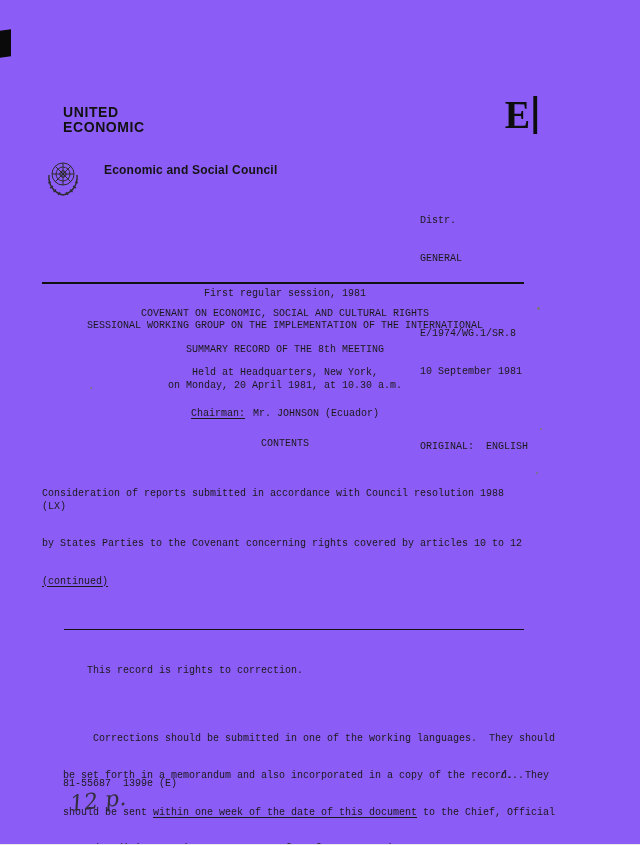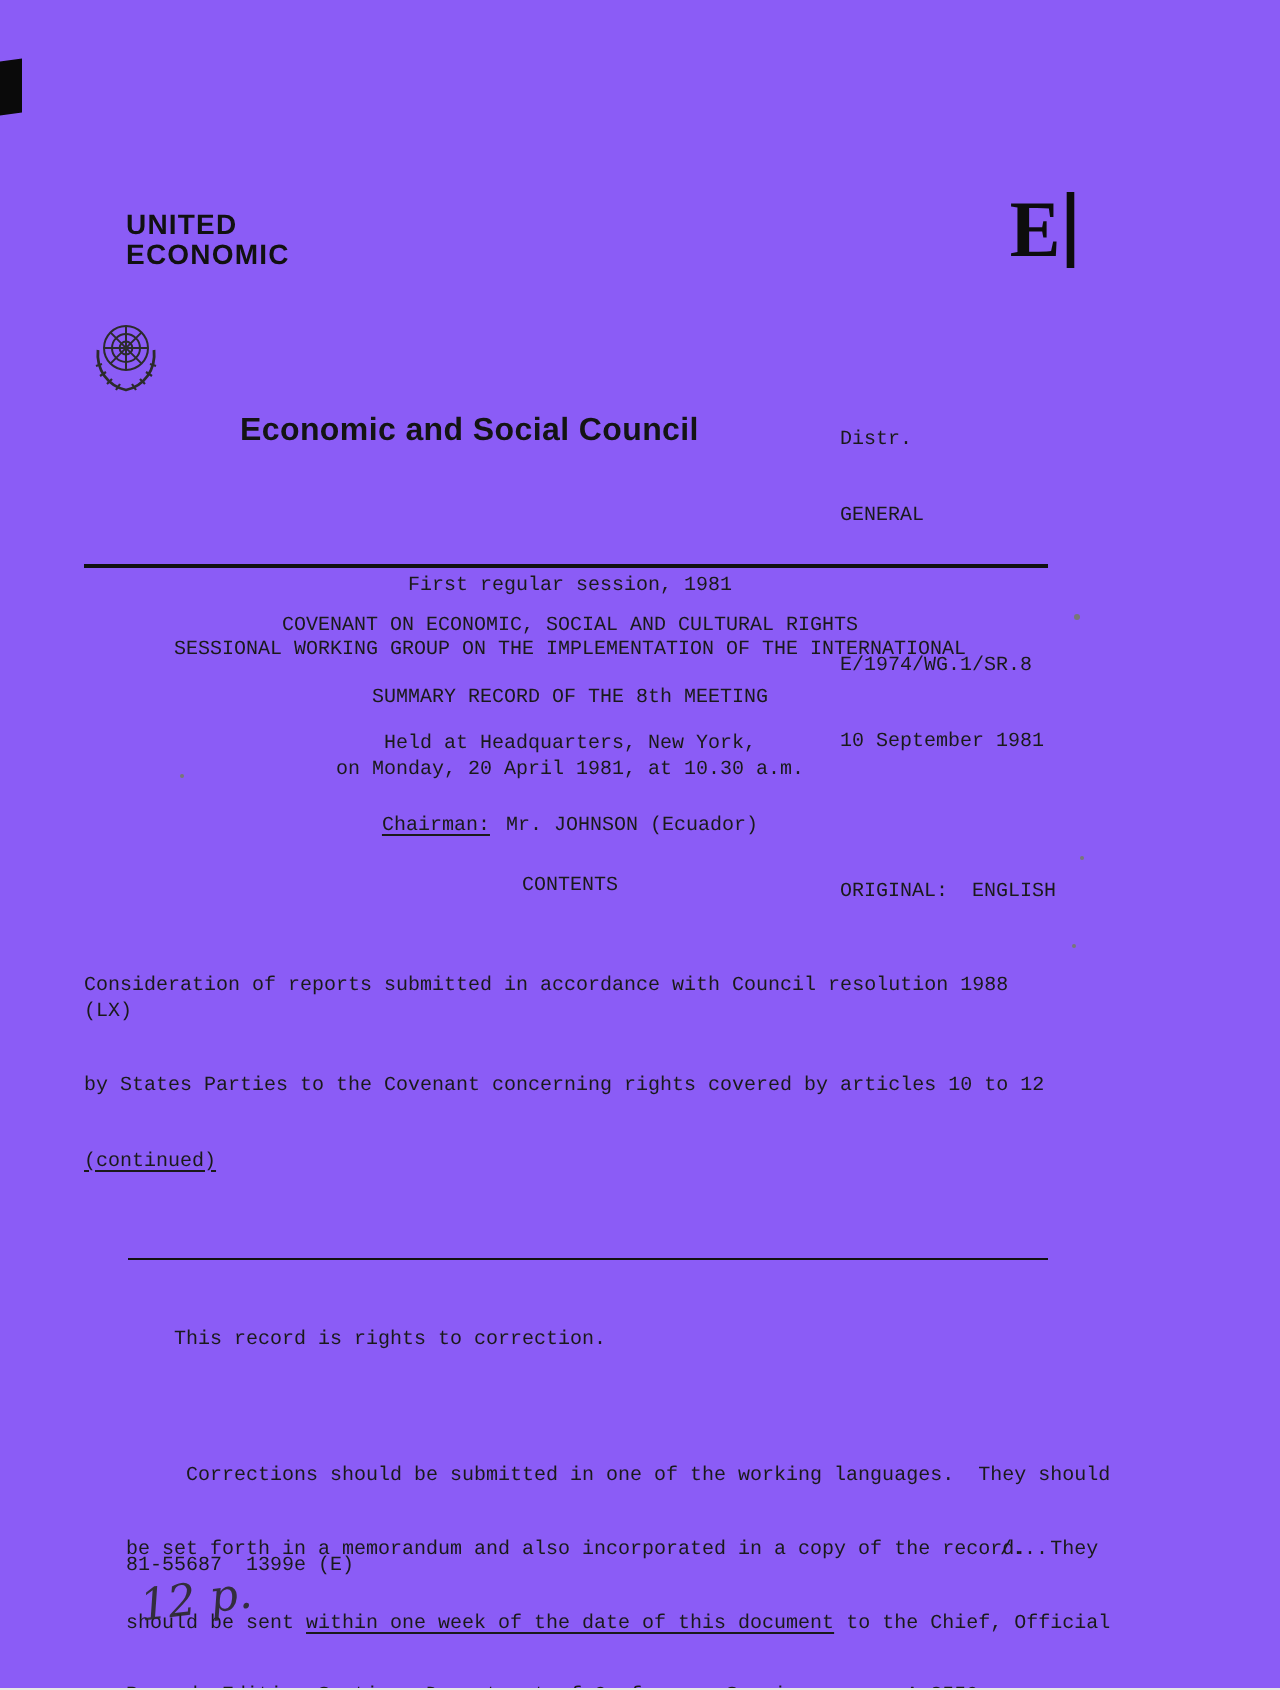--- a/index.html
+++ b/index.html
@@ -43,27 +43,26 @@
     padding-right: 3px;
     line-height: 38px;
   }
   .emblem {
     position: absolute;
     left: 42px; top: 156px;
     width: 42px; height: 42px;
   }
   .council-title {
     position: absolute;
-    left: 120px; top: 163px;
+    left: 104px; top: 163px;
     font-family: "Liberation Sans", sans-serif;
     font-weight: 700;
-    font-size: 16px;
+    font-size: 12px;
     color: #141414;
     letter-spacing: 0.2px;
-    margin-top: 44px;
   }
   .distr-block {
     position: absolute;
     left: 420px; top: 190px;
     line-height: 12.5px;
     white-space: pre;
     color: #1a1a1a;
   }
   .distr-gap { height: 13px; }
   .orig-val { margin-left: 12px; }

